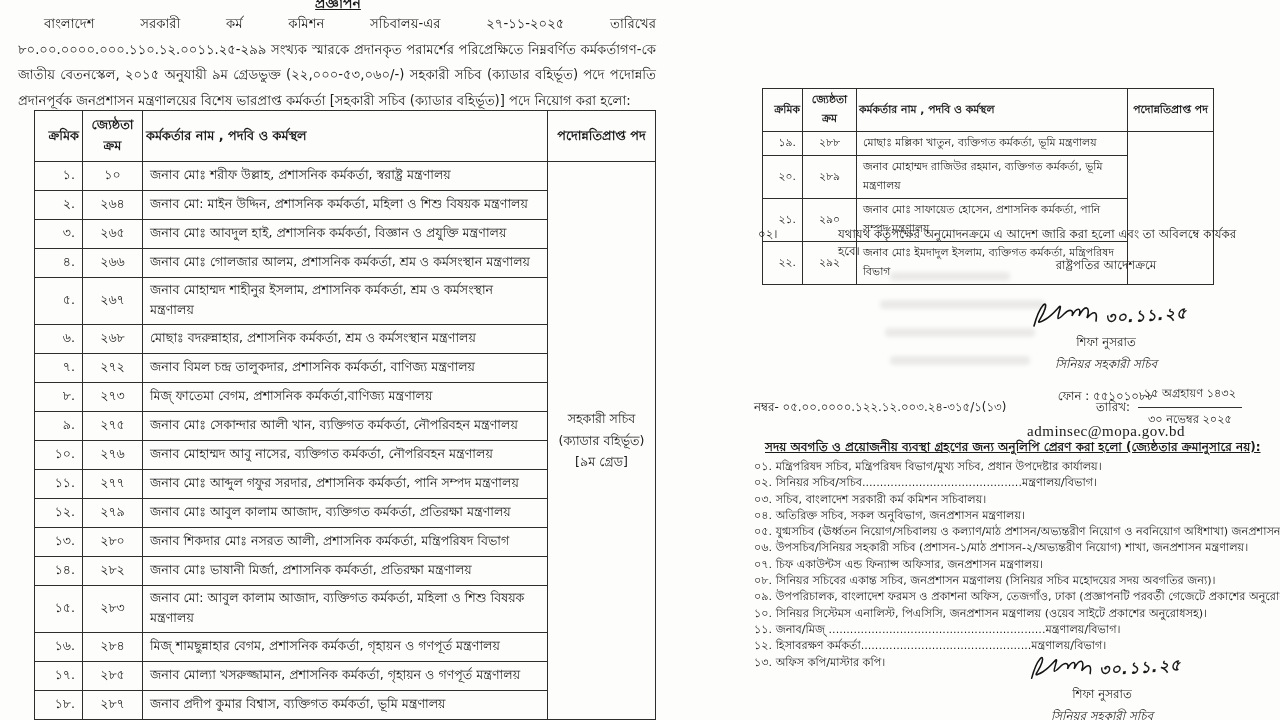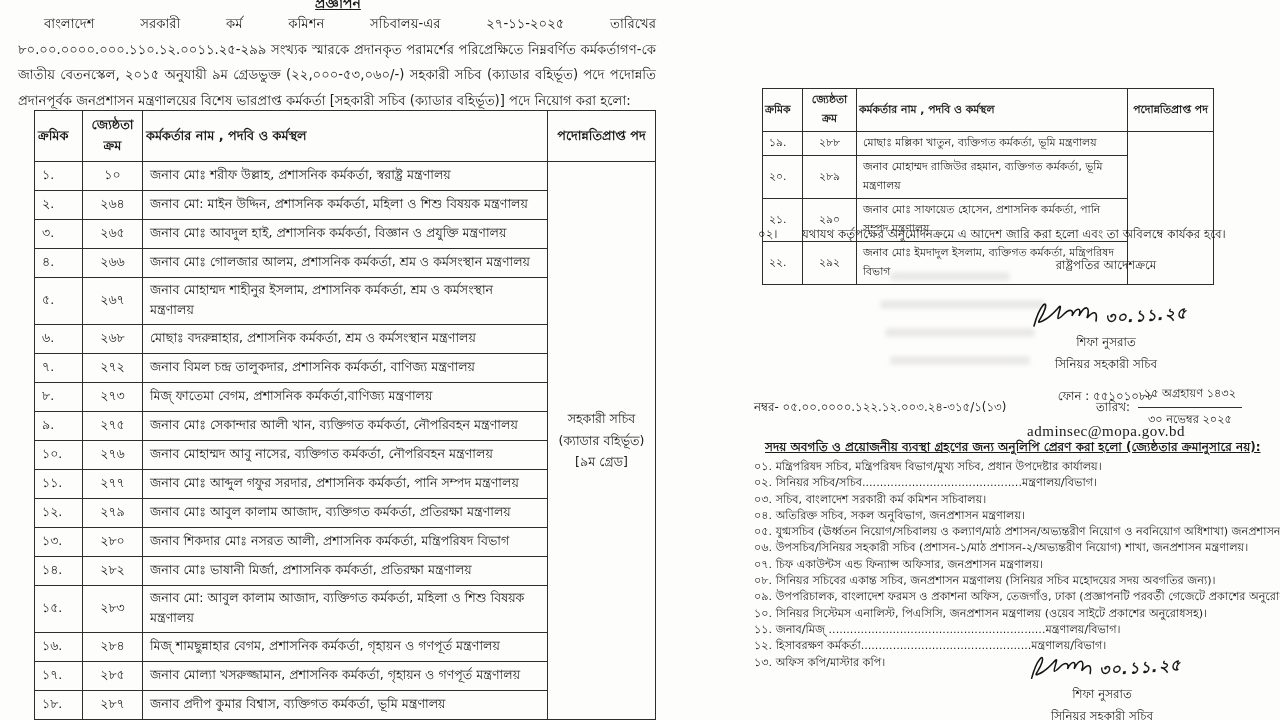--- a/index.html
+++ b/index.html
@@ -29,53 +29,53 @@
     border:1.6px solid #222;
     background:transparent;
   }
   table.promo th, table.promo td {
     border:1px solid #2d2d2d;
     vertical-align:middle;
   }
   .left-table { position:absolute; top:110px; left:16px; width:622px; }
   .left-table th { font-size:12.8px; font-weight:bold; padding:4px 3px; height:44px; }
   .left-table td { font-size:12.6px; padding:3px 7px; height:29px; }
-  .col-serial  { width:48px; text-align:left; }
+  .col-serial  { width:48px; text-align:right; }
   .col-seniority { width:60px; text-align:center; }
   .col-name { text-align:left; }
   .col-promoted { width:108px; text-align:center; vertical-align:middle; font-size:12.6px; line-height:1.7; padding:4px; }
 
   
   .right-col { position:absolute; left:740px; top:0; width:540px; height:720px; }
   .right-table { position:absolute; top:88px; left:22px; width:452px; }
   .right-table th { font-size:10.8px; font-weight:bold; padding:2px; height:38px; }
   .right-table td { font-size:10.8px; padding:2px 6px; height:22px; }
   .right-table .col-serial { width:40px; }
   .right-table .col-seniority { width:54px; }
   .right-table .col-promoted { width:86px; }
 
   .order-para {
     position:absolute; top:226px; left:18px; right:28px;
-    display:flex; font-size:11.8px; line-height:1.4;
+    display:flex; font-size:11.8px; line-height:1.4;gap:36px;
   }
   .order-para .para-num { width:44px; flex:none; }
 
   .sig-block {
     position:absolute; top:256px; right:64px; width:220px;
     text-align:center;
   }
   .by-order { font-size:11.8px; margin-bottom:20px; }
   .sig-row { display:flex; align-items:flex-end; justify-content:center; gap:3px; height:36px; }
   .sig-svg { display:block; }
   .sig-date {
     font-size:16px; font-style:italic; font-weight:bold;
     transform:rotate(-4deg); letter-spacing:1px; padding-bottom:2px;
   }
   .sig-name { font-size:11.8px; margin-top:1px; }
-  .sig-desig { font-size:11.8px; margin-top:2px; }
+  .sig-desig { font-size:11.8px; margin-top:2px;font-style:italic; }
   .sig-phone { font-size:11.8px; margin-top:12px; }
   .sig-email { font-size:15px; margin-top:16px; font-family:"Liberation Serif", serif; letter-spacing:.5px; }
 
   .memo-row {
     position:absolute; top:385px; left:14px; right:38px;
     display:flex; justify-content:space-between; align-items:center;
     font-size:11.8px;
   }
   .date-group { display:flex; align-items:center; gap:8px; }
   .date-stack { display:inline-block; text-align:center; font-size:11.3px; }

